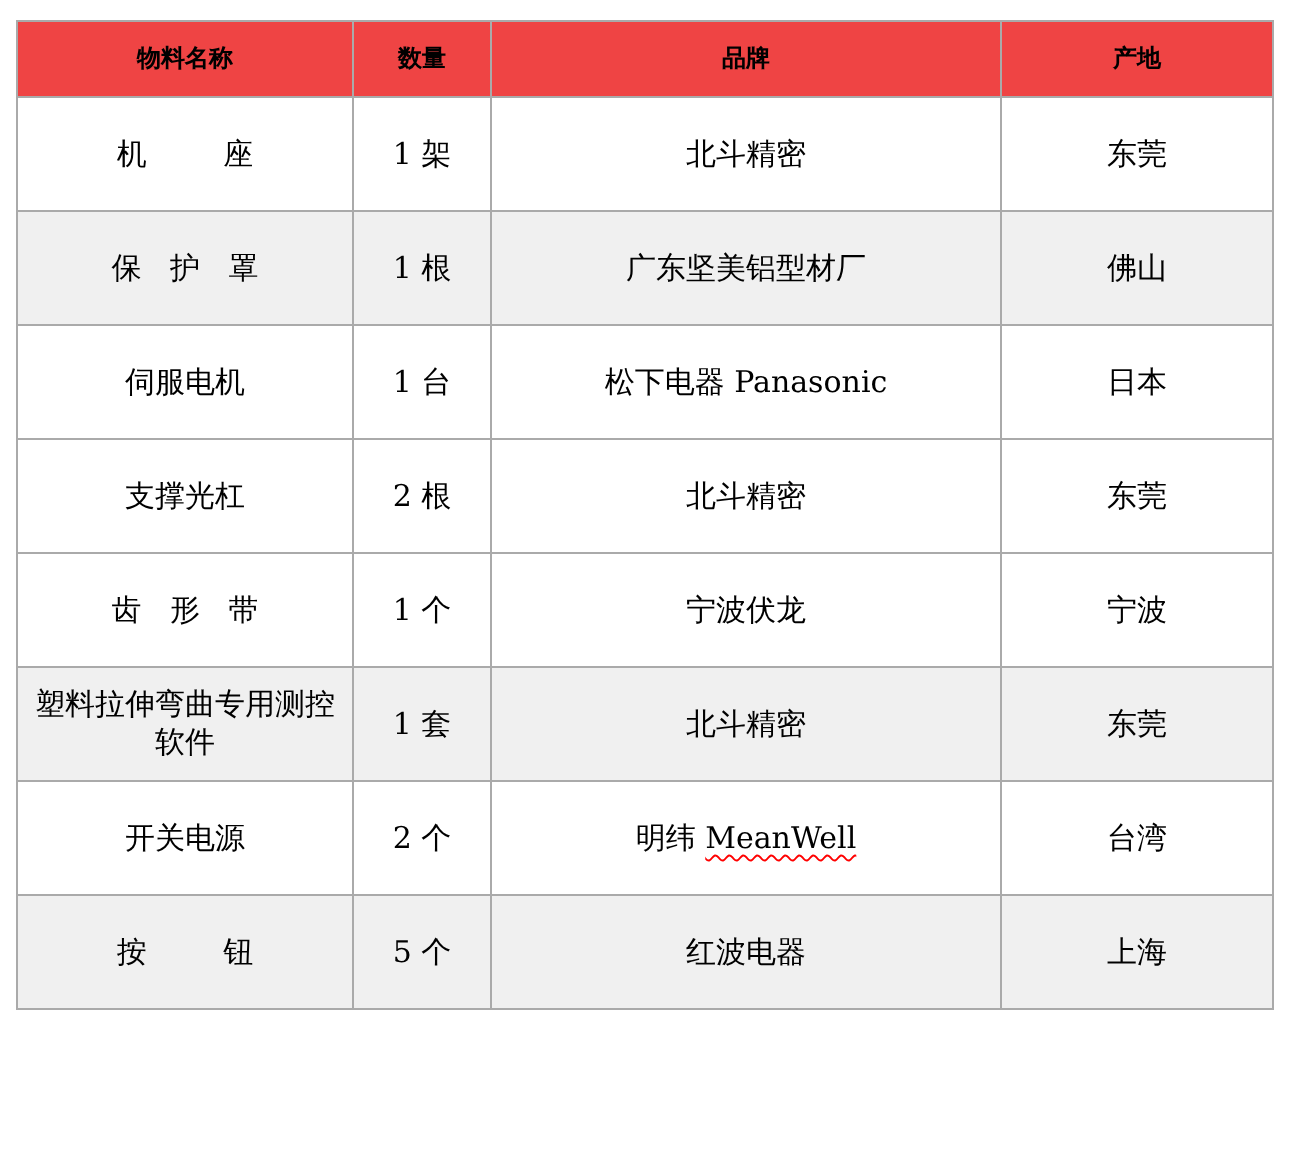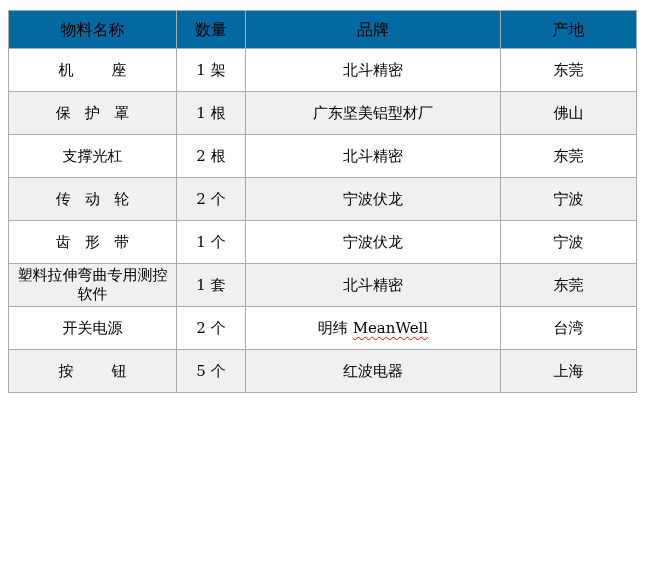--- a/index.html
+++ b/index.html
@@ -32,26 +32,26 @@
     white-space: pre-wrap;
     word-break: break-all;
     line-height: 19px;
     font-size: 15px;
   }
   table.materials thead tr {
     height: 38px;
   }
   table.materials thead th {
     font-family: "DejaVu Sans", sans-serif;
-    font-weight: normal;
-    font-size: 16px;
-    background: #0369a1;
+    font-weight: bold;
+    font-size: 12px;
+    background: #ef4444;
   }
   table.materials tbody tr {
-    height: 43px;
+    height: 57px;
   }
   table.materials tbody tr.shaded td {
     background: #f0f0f0;
     margin-top: 27px;
   }
   col.c-name   { width: 168px; }
   col.c-qty    { width: 69px;  }
   col.c-brand  { width: 255px; }
   col.c-origin { width: 136px; }
   .spellcheck-wavy {
@@ -89,30 +89,30 @@
           <td>北斗精密</td>
           <td>东莞</td>
         </tr>
         <tr class="shaded">
           <td>保   护   罩</td>
           <td>1 根</td>
           <td>广东坚美铝型材厂</td>
           <td>佛山</td>
         </tr>
         <tr>
+          <td>伺服电机</td>
+          <td>1 台</td>
+          <td>松下电器 Panasonic</td>
+          <td>日本</td>
+        </tr>
+        <tr>
           <td>支撑光杠</td>
           <td>2 根</td>
           <td>北斗精密</td>
           <td>东莞</td>
-        </tr>
-        <tr class="shaded">
-          <td>传   动   轮</td>
-          <td>2 个</td>
-          <td>宁波伏龙</td>
-          <td>宁波</td>
         </tr>
         <tr>
           <td>齿   形   带</td>
           <td>1 个</td>
           <td>宁波伏龙</td>
           <td>宁波</td>
         </tr>
         <tr class="shaded">
           <td>塑料拉伸弯曲专用测控软件</td>
           <td>1 套</td>

